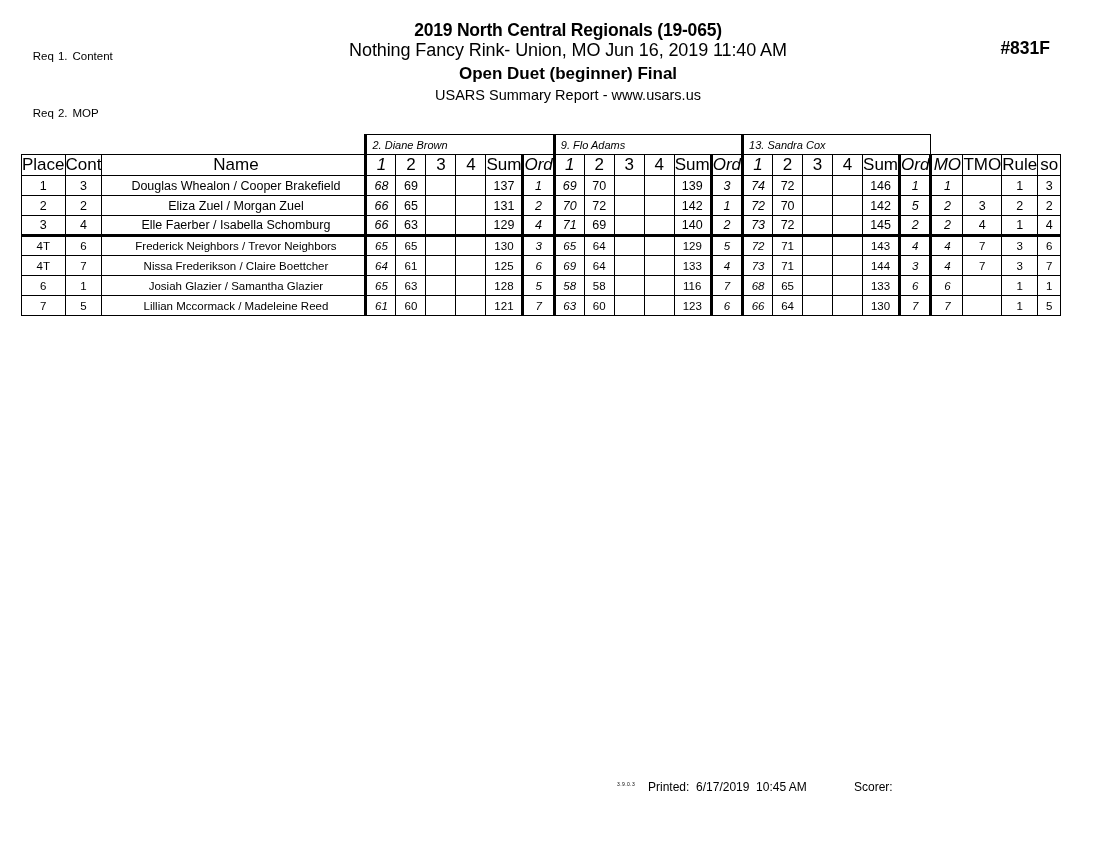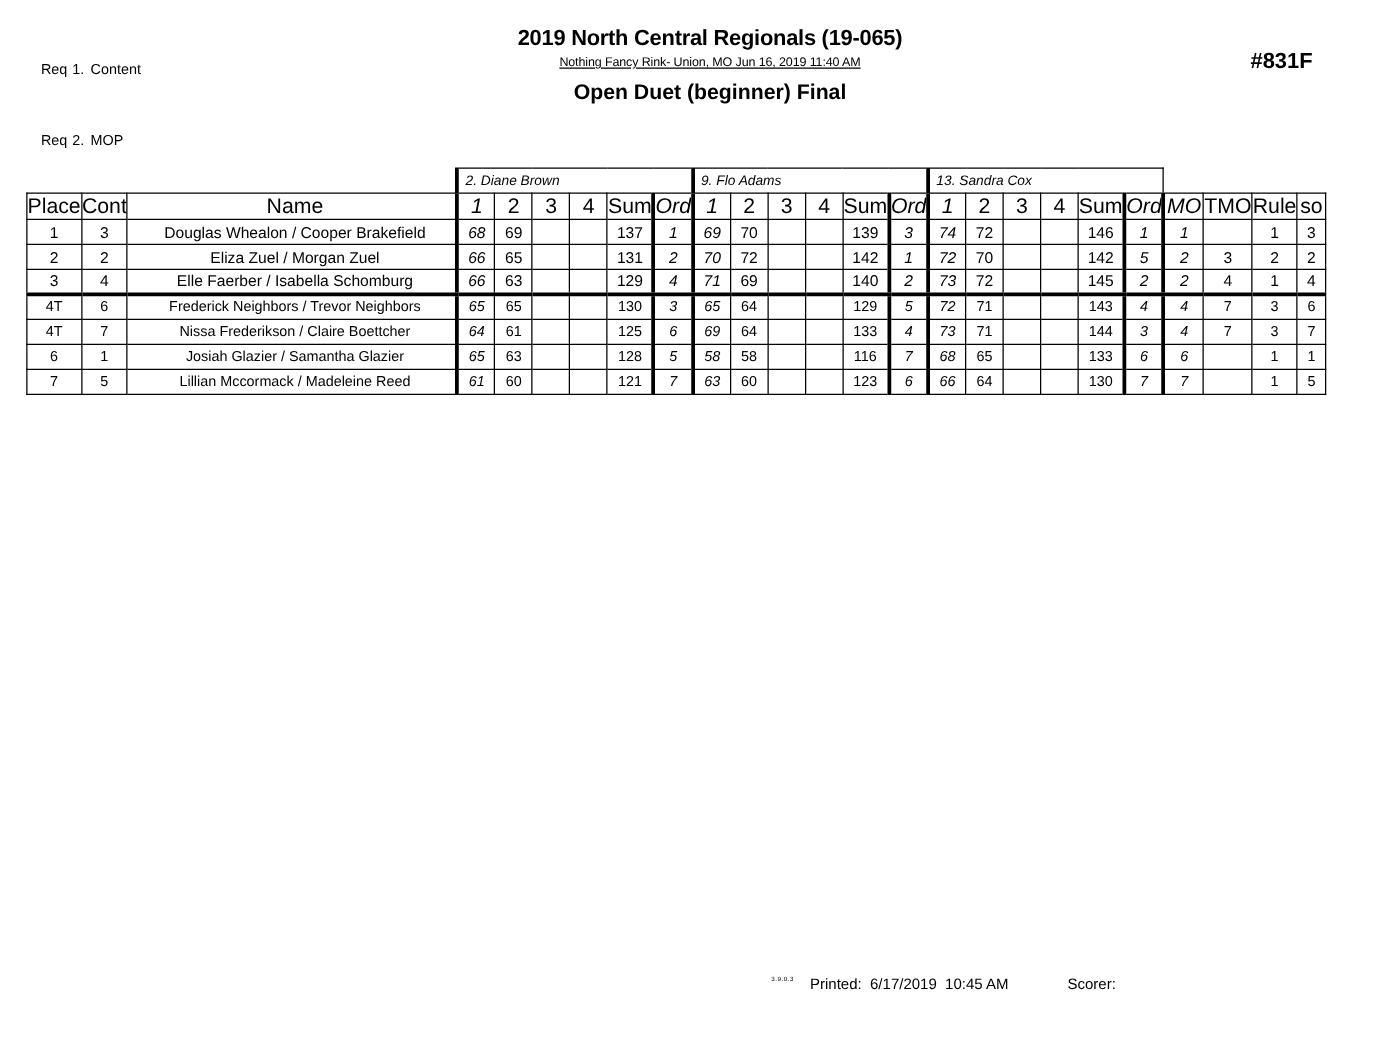--- a/index.html
+++ b/index.html
@@ -38,24 +38,23 @@
     text-align: center;
     padding-left: 36px;
   }
   #event-title {
     font-size: 17.5px;
     font-weight: bold;
     line-height: 21px;
     letter-spacing: -0.2px;
   }
   #venue-line {
-    font-size: 10px;
+    font-size: 18px;
     line-height: 19px;
     letter-spacing: -0.1px;
-    text-decoration: underline;
   }
   #division-title {
     font-size: 17px;
     font-weight: bold;
     line-height: 23px;
     margin-top: 2px;
   }
   #report-line {
     font-size: 14.5px;
     line-height: 20px;
@@ -158,20 +157,21 @@
   </div>
   <div class="req-line">
     <span class="req-label">Req</span><span class="req-num">2.</span><span class="req-text">MOP</span>
   </div>
 </div>
 
 <div id="header-block">
   <div id="event-title">2019 North Central Regionals (19-065)</div>
   <div id="venue-line">Nothing Fancy Rink- Union, MO  Jun 16, 2019  11:40 AM</div>
   <div id="division-title">Open Duet (beginner) Final</div>
+  <div id="report-line">USARS Summary Report - www.usars.us</div>
 </div>
 
 <div id="event-number">#831F</div>
 
 <table id="results-table">
   <colgroup>
     <col style="width:36px">
     <col style="width:33px">
     <col style="width:264px">
     <col style="width:30px">

